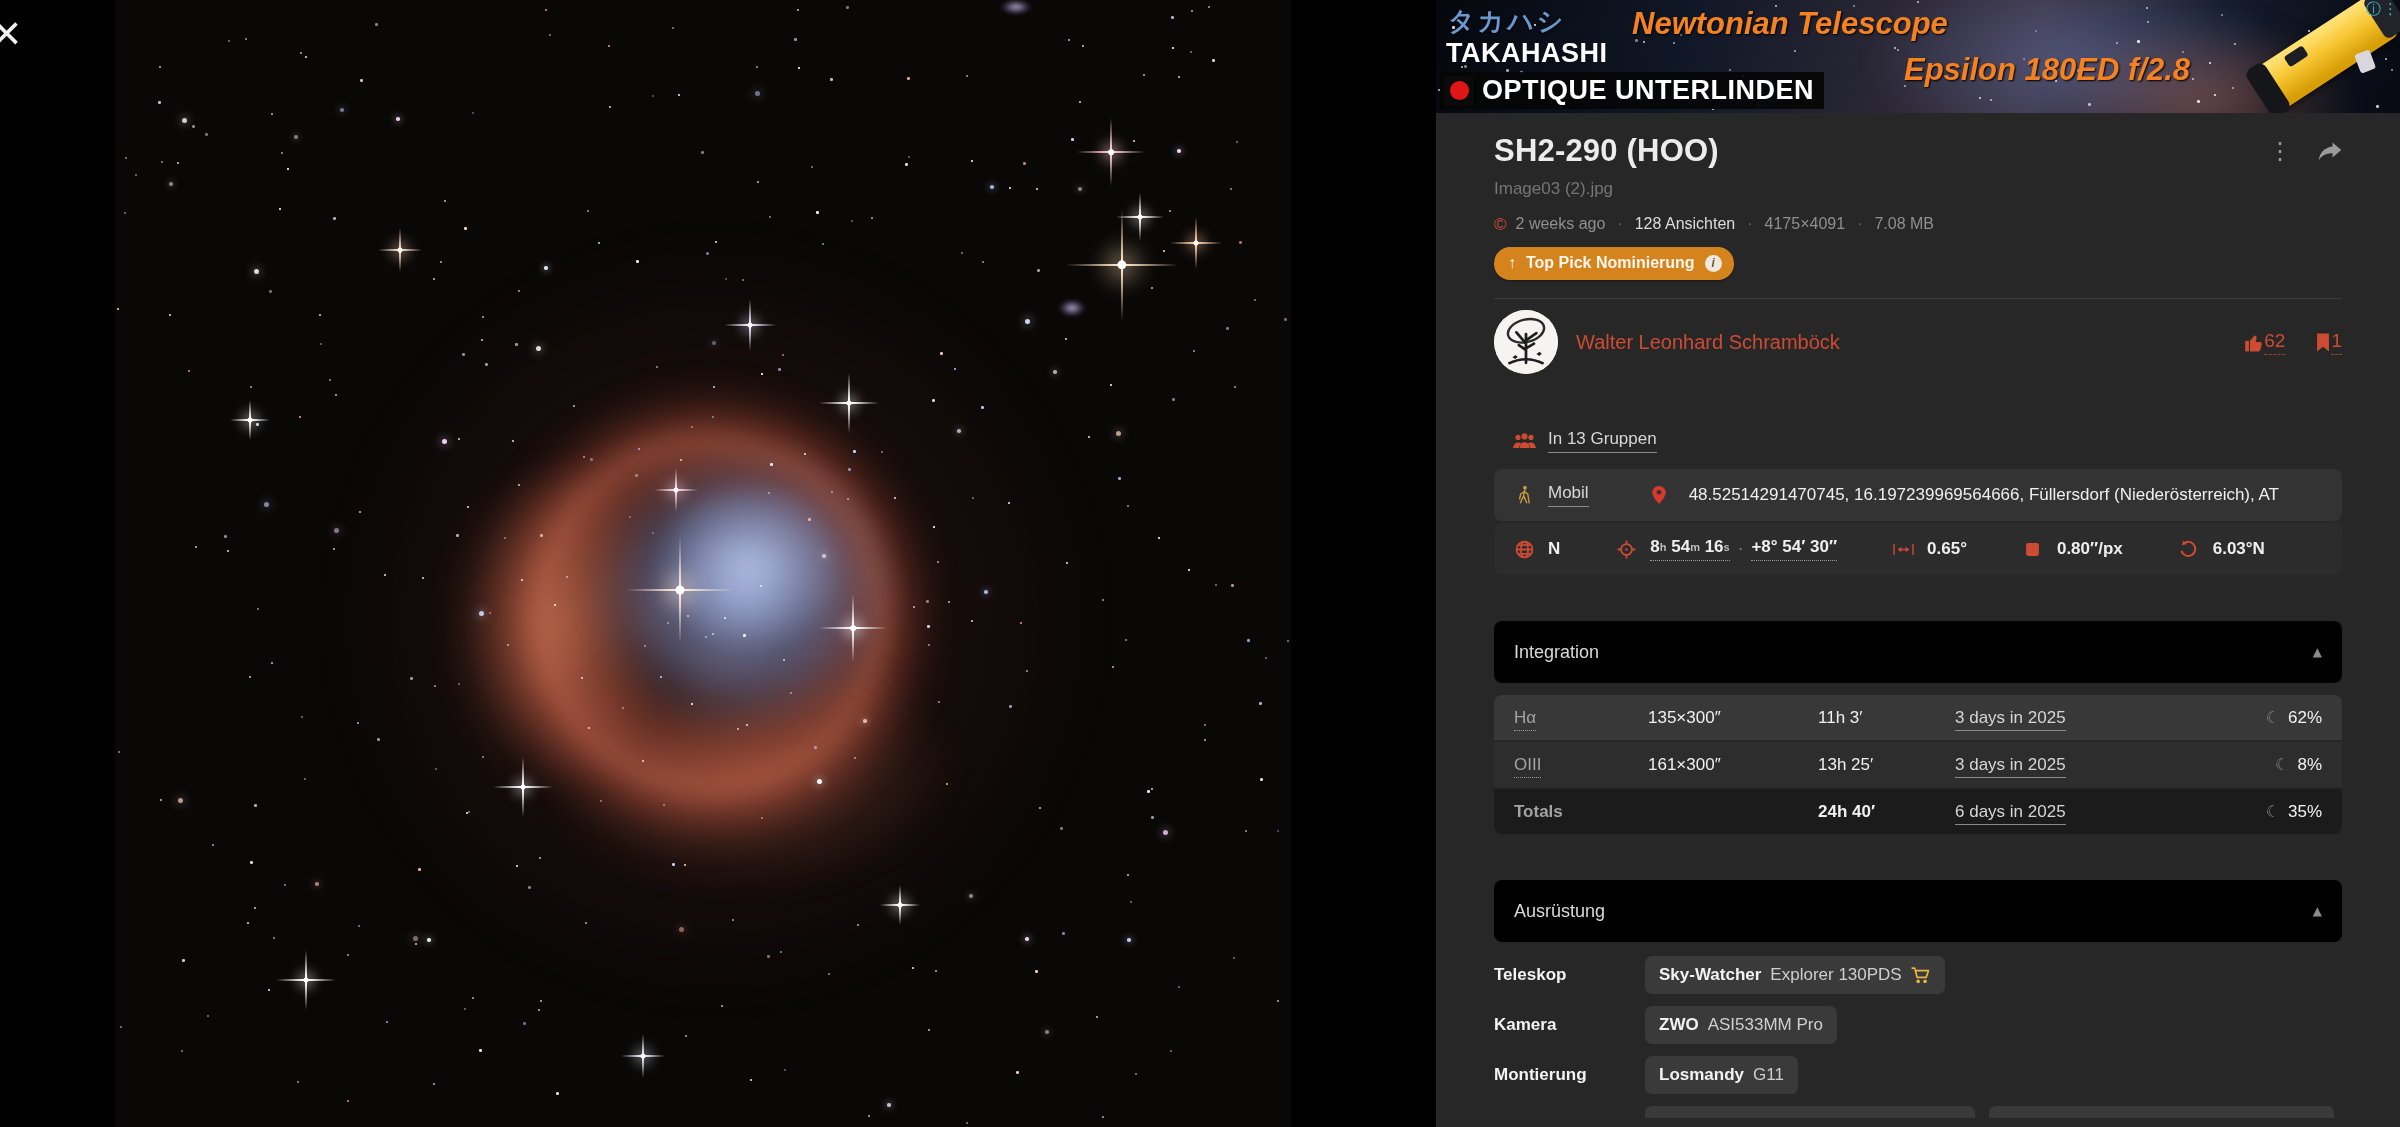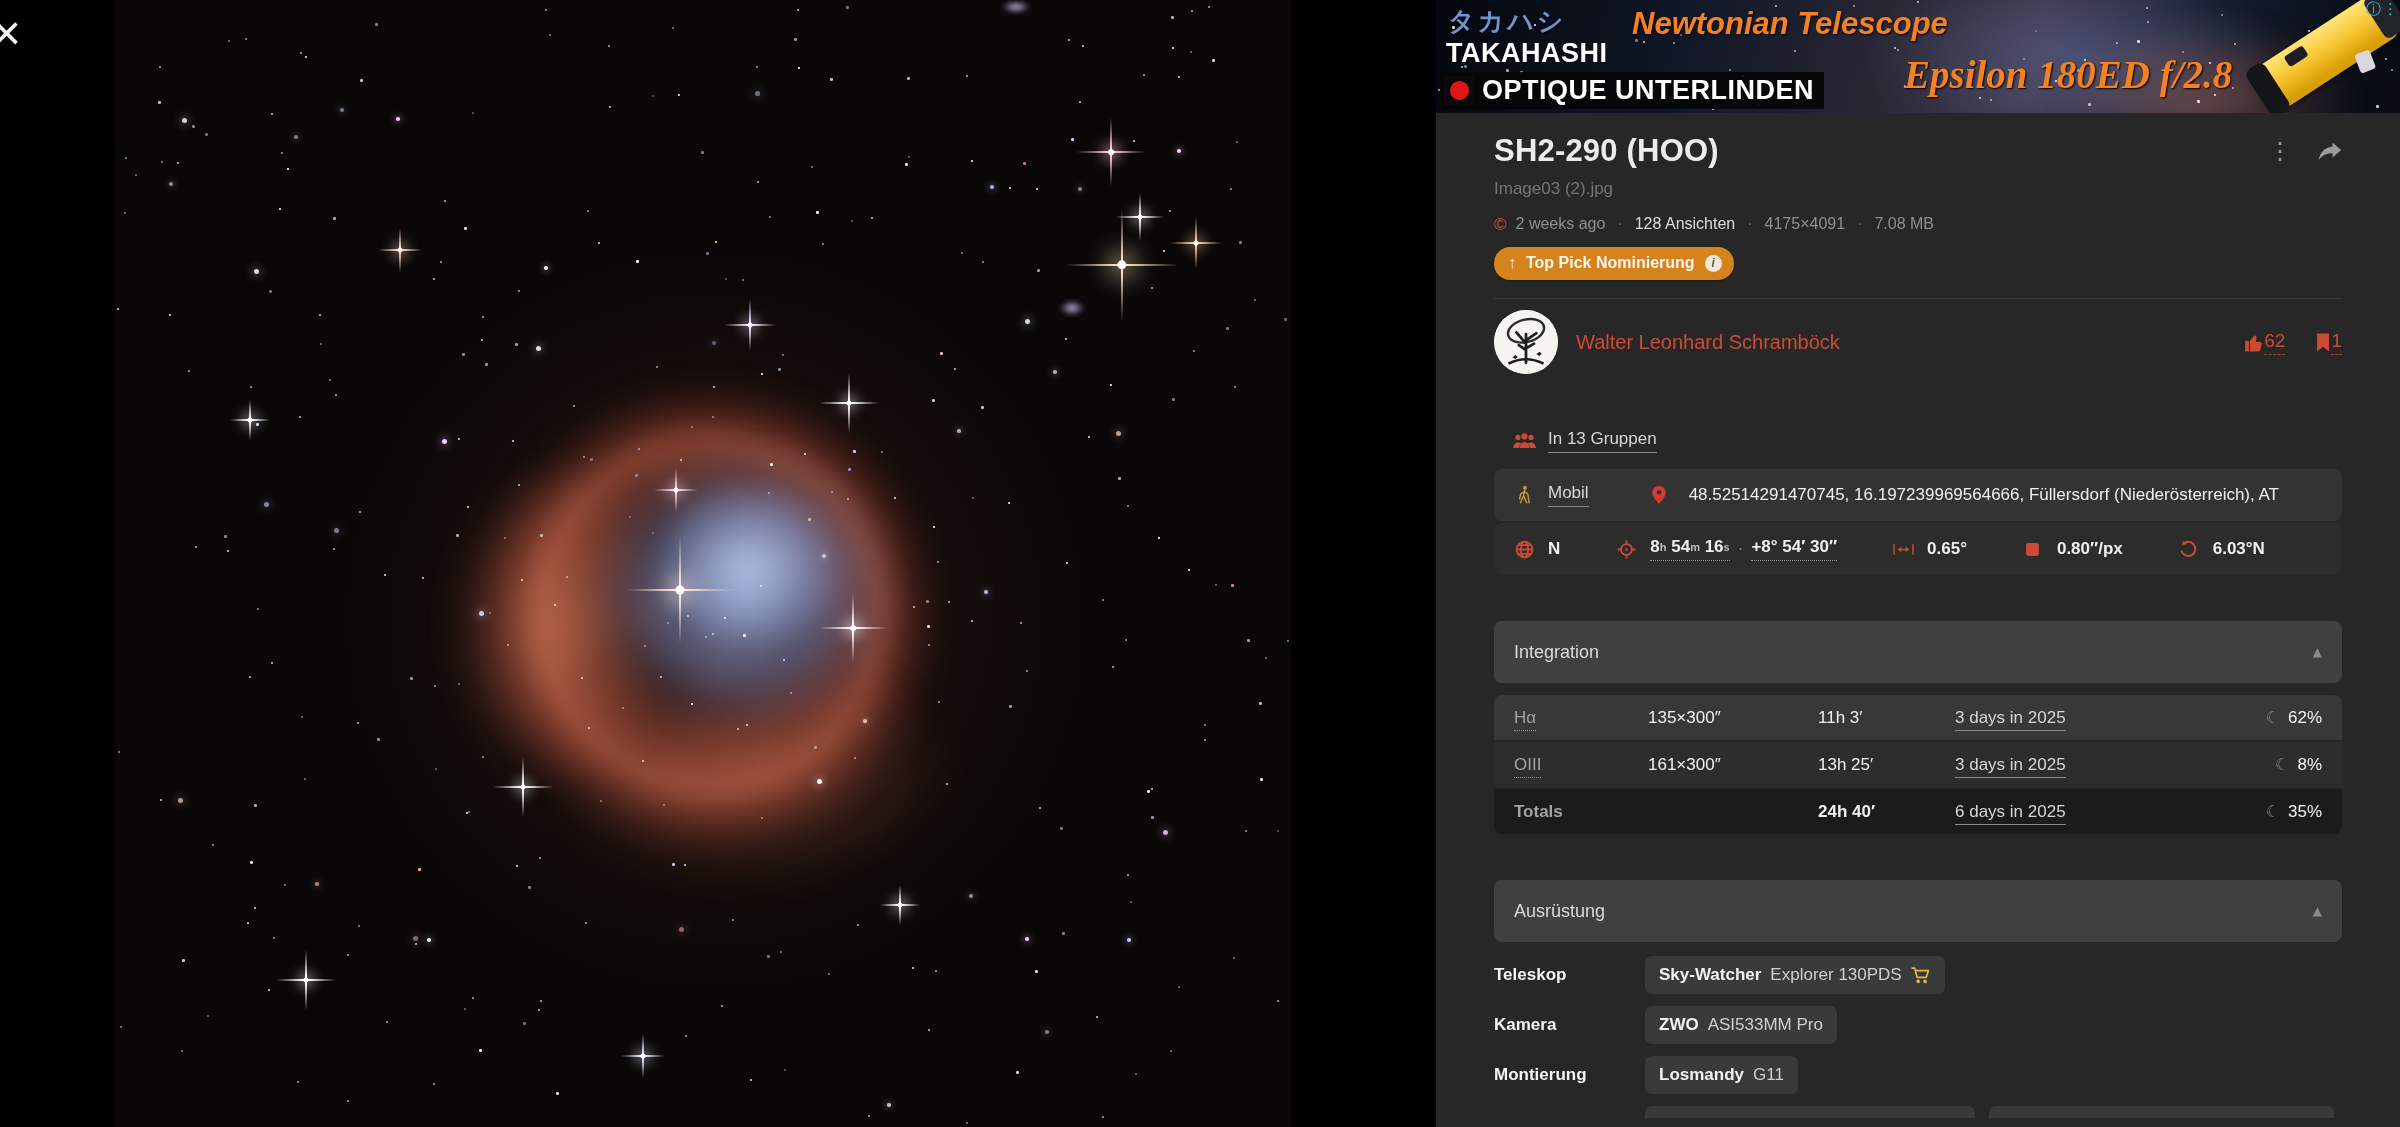--- a/index.html
+++ b/index.html
@@ -41,21 +41,21 @@
   .ad-blob{position:absolute;border-radius:50%;}
   .ad-blob.b1{left:430px;top:-40px;width:420px;height:200px;background:radial-gradient(closest-side,rgba(110,130,190,.45),transparent);filter:blur(10px);}
   .ad-blob.b2{left:620px;top:20px;width:300px;height:160px;background:radial-gradient(closest-side,rgba(170,100,80,.5),transparent);filter:blur(12px);}
   .ad-jp{position:absolute;left:12px;top:4px;color:#6b97cf;font-size:26px;font-weight:bold;letter-spacing:3px;text-shadow:0 1px 2px #000;}
   .ad-en{position:absolute;left:10px;top:38px;color:#fff;font-size:27px;font-weight:bold;letter-spacing:.5px;}
   .ad-shop{position:absolute;left:4px;top:72px;display:flex;align-items:center;background:rgba(5,5,5,.9);padding:3px 10px 3px 4px;}
   .ad-flag{width:30px;height:30px;background:#0a0a0a;display:flex;align-items:center;justify-content:center;margin-right:8px;}
   .ad-flag i{display:block;width:19px;height:19px;border-radius:50%;background:#e01515;}
   .ad-shop span{color:#fff;font-size:27px;font-weight:bold;letter-spacing:.5px;}
   .ad-line1{position:absolute;left:196px;top:6px;color:#f58220;font-size:31px;font-weight:bold;font-style:italic;text-shadow:1px 1px 2px #000;}
-  .ad-line2{position:absolute;left:468px;top:52px;color:#f58220;font-size:39px;font-weight:bold;font-style:italic;text-shadow:1px 1px 2px #000;font-family:Liberation Serif, serif;}
+  .ad-line2{position:absolute;left:468px;top:52px;color:#f58220;font-size:31px;font-weight:bold;font-style:italic;text-shadow:1px 1px 2px #000;}
   .ad-scope{position:absolute;left:796px;top:2px;width:180px;height:110px;}
   .tube{position:absolute;left:18px;top:26px;width:150px;height:50px;border-radius:10px;transform:rotate(-33deg);
     background:linear-gradient(#ffe070 8%,#f6c531 45%,#d79e06 90%);box-shadow:0 2px 6px rgba(0,0,0,.6);}
   .tube-ring{position:absolute;left:-4px;top:-3px;width:22px;height:56px;background:#15161a;border-radius:8px;}
   .tube-back{position:absolute;right:-10px;top:2px;width:26px;height:46px;background:#23242a;border-radius:6px;}
   .tube-knob{position:absolute;left:38px;top:6px;width:22px;height:12px;background:#1d1e24;border-radius:3px;}
   .tube-foc{position:absolute;left:96px;bottom:-14px;width:16px;height:20px;background:#d8d8dc;border-radius:3px;transform:rotate(12deg);}
   .adchoices{position:absolute;right:2px;top:0;color:#2fb9d6;font-size:15px;display:flex;gap:2px;align-items:flex-start;}
 
   
@@ -91,21 +91,21 @@
   .ic{display:inline-flex;align-items:center;justify-content:center;width:24px;margin-right:12px;color:#cc4b33;}
   .u-solid{border-bottom:1px solid #8a8a8a;padding-bottom:3px;cursor:pointer;color:#d6d6d6;}
   .u-dot{border-bottom:1px dotted #9a9a9a;padding-bottom:3px;cursor:help;}
   .loc{color:#efefef;margin-left:6px;}
   .nrow .seg{display:flex;align-items:center;}
   .nrow .gap{width:54px;}
   .nrow sup{font-size:11px;color:#bdbdbd;}
   .nrow .sepdot{color:#8a8a8a;padding:0 8px;}
   .val{color:#efefef;font-weight:bold;}
 
-  .sec-head{margin-top:46px;display:flex;align-items:center;height:62px;background:#404040;border-radius:8px;
+  .sec-head{margin-top:46px;display:flex;align-items:center;height:62px;background:#000000;border-radius:8px;
     padding:0 20px;font-size:18px;color:#d9d9d9;cursor:pointer;}
   .sec-head .caret{margin-left:auto;color:#8a8a8a;font-size:12px;font-family:"DejaVu Sans",sans-serif;}
   .itable{margin-top:12px;}
   .trow{display:flex;align-items:center;height:45px;padding:0 20px;font-size:17px;margin-bottom:2px;}
   .trow.r0{background:#383838;border-radius:8px 8px 0 0;}
   .trow.r1{background:#2d2d2d;}
   .trow.tot{background:#1b1b1b;border-radius:0 0 8px 8px;}
   .col-f{flex:0 0 134px;color:#a3a3a3;}
   .col-fr{flex:0 0 170px;color:#f0f0f0;}
   .col-t{flex:0 0 137px;color:#f0f0f0;}

